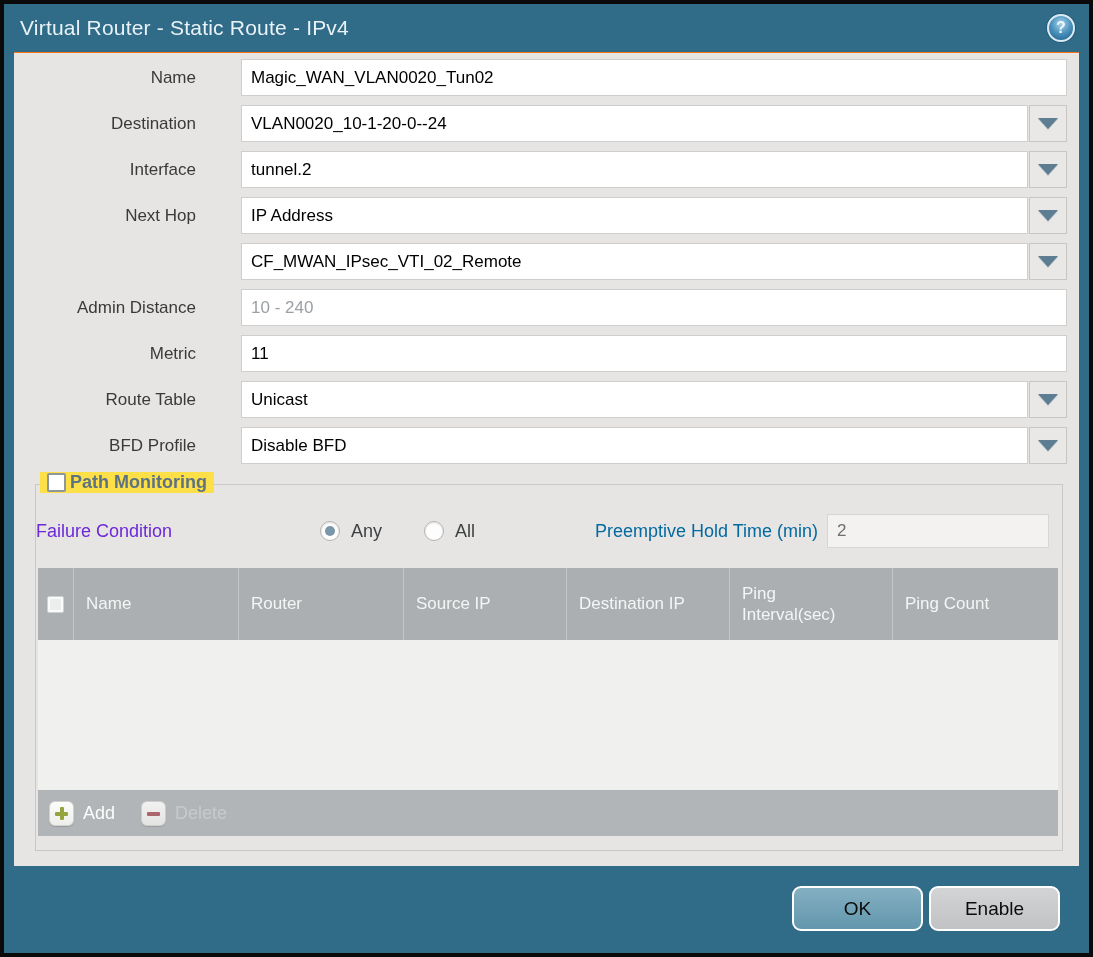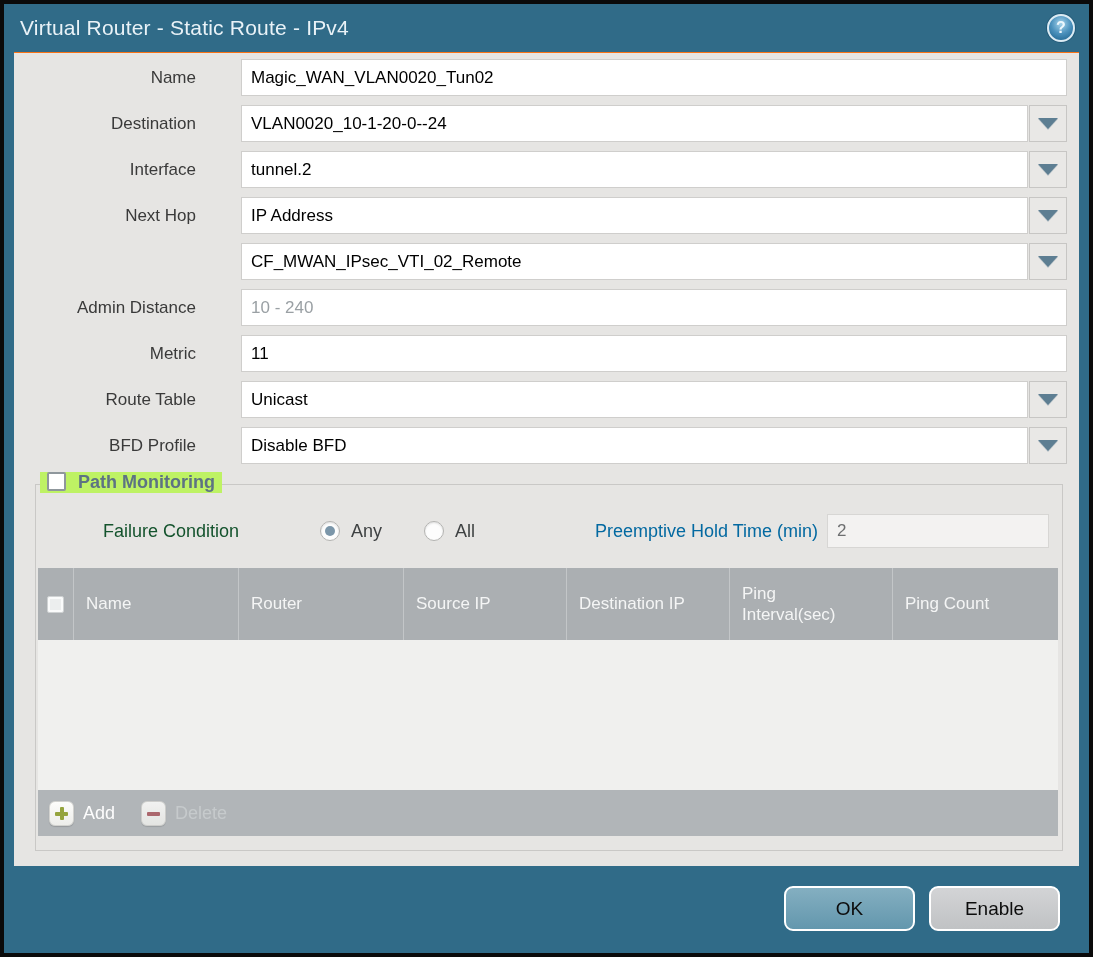--- a/index.html
+++ b/index.html
@@ -27,27 +27,27 @@
             padding:0 9px; color:#000; font-family:"Liberation Sans", sans-serif; outline:none; }
   .tinput::placeholder { color:#9aa0a4; }
   .ddbtn { width:38px; height:37px; margin-left:1px; background:#e9e8e6; border:1px solid #c7c6c4;
            display:flex; align-items:center; justify-content:center; cursor:pointer; flex:none; }
   .arrow { width:0; height:0; border-left:10px solid transparent; border-right:10px solid transparent;
            border-top:11px solid #5d7e92; filter:drop-shadow(0 1px 0 #b9c2c7); }
 
   
   .fieldset { position:relative; margin:20px 16px 0 21px; height:367px;
               border:1px solid #c9c8c6; }
-  .legend { position:absolute; top:-13px; left:4px; display:flex; align-items:flex-start; gap:12px;
-            background:#bef264; padding:0 7px; }
+  .legend { position:absolute; top:-13px; left:4px; display:flex; align-items:center; gap:4px;
+            background:#fde047; padding:0 7px; }
   .cbx { width:19px; height:19px; background:#fff; border:2px solid #8f979c; border-radius:2px; cursor:pointer; }
   .legend-text { color:#5d7383; font-size:18px; font-weight:bold; }
 
   .cond-row { display:flex; align-items:center; margin-top:29px; }
-  .cond-lbl { width:270px; text-align:center; color:#14532d; font-size:18px; flex:none; }
+  .cond-lbl { width:270px; text-align:left; color:#6d28d9; font-size:18px; flex:none; }
   .radio { width:20px; height:20px; border-radius:50%; background:#fdfdfd; border:1px solid #b3b3b1;
            box-shadow:inset 0 1px 2px rgba(0,0,0,.12); margin-left:14px;
            display:flex; align-items:center; justify-content:center; cursor:pointer; flex:none; }
   .radio.checked::after { content:''; width:10px; height:10px; border-radius:50%; background:#7b96a9; }
   .radio-lbl { color:#3f4243; font-size:18px; margin-left:11px; }
   .radio-lbl.all { margin-left:0; }
   .radio.second { margin-left:42px; }
   .pre-lbl { margin-left:120px; color:#0369a1; font-size:18px; }
   .pre-input { width:222px; height:34px; margin-left:9px; background:#f3f2f1; border:1px solid #d7d6d4;
                font-size:17px; color:#6d6f70; padding:0 9px; font-family:"Liberation Sans", sans-serif; outline:none; }
@@ -70,21 +70,21 @@
               background:linear-gradient(#fdfdfb,#ededea); position:relative;
               box-shadow:0 1px 1px rgba(0,0,0,.15); flex:none; }
   .plus::before { content:''; position:absolute; left:10px; top:5px; width:4px; height:13px; background:#95a43e; border-radius:1px; }
   .plus::after  { content:''; position:absolute; left:5px; top:10px; width:13px; height:4px; background:#95a43e; border-radius:1px; }
   .minus::after { content:''; position:absolute; left:5px; top:10px; width:13px; height:4px; background:#aa5a60; border-radius:1px; }
   .tool-lbl { font-size:18px; color:#fdfdfd; }
   .tool.disabled .tool-lbl { color:#c6cacc; }
   .tool.disabled .tool-ico { opacity:.85; }
 
   
-  .actions { position:absolute; right:29px; bottom:22px; display:flex; gap:14px; }
+  .actions { position:absolute; right:29px; bottom:22px; display:flex; gap:6px; }
   .btn { min-width:131px; height:45px; border-radius:9px; border:2px solid #fff;
          font-size:19px; color:#0c0c0c; cursor:pointer; font-family:"Liberation Sans", sans-serif; }
   .btn-ok { background:linear-gradient(#84afc1,#6397ad); }
   .btn-cancel { background:linear-gradient(#d3d4d6,#c0c2c4); }
 </style>
 </head>
 <body>
 
 <div class="frame">
   <div class="win">

